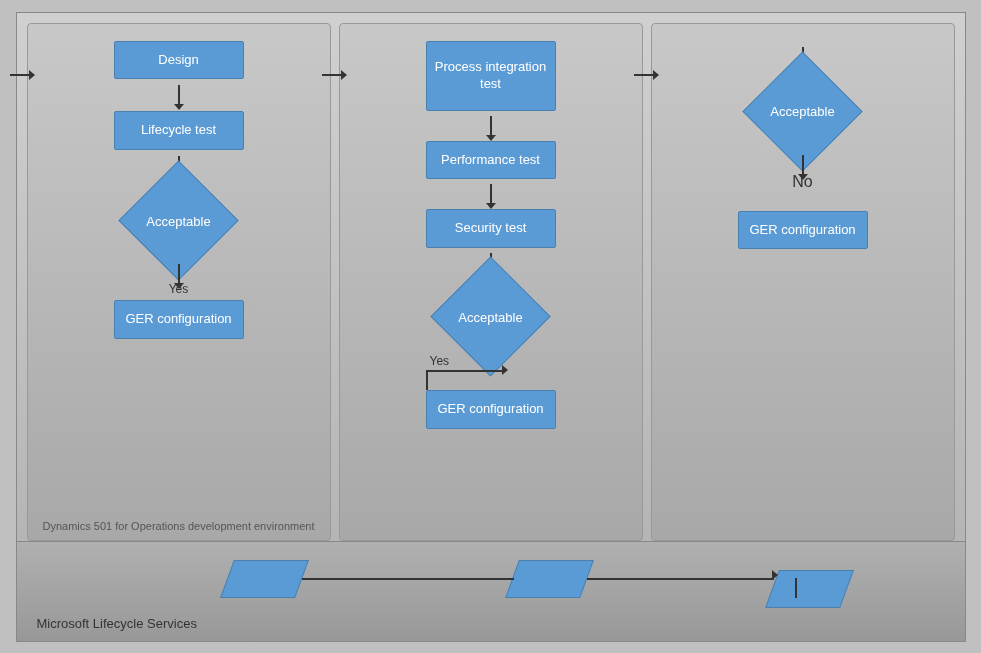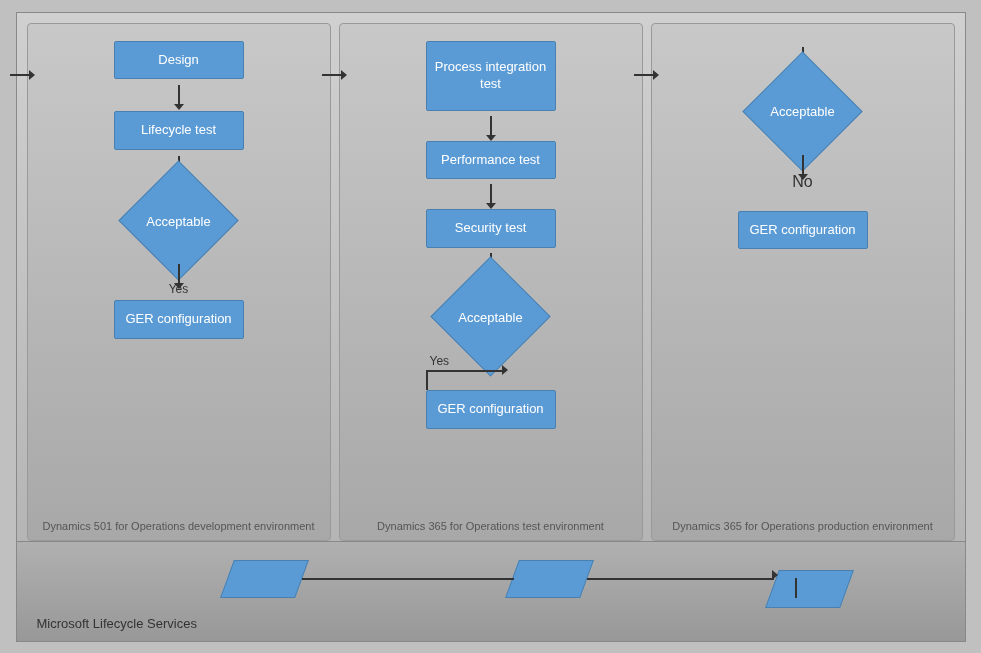--- a/index.html
+++ b/index.html
@@ -197,22 +197,20 @@
           <div style="position:absolute; left:0; top:14px; height:20px; width:2px; background:#333;"></div>
 
           <span style="position:absolute; left:4px; top:-2px; font-size:12px; color:#333; font-weight:500;">Yes</span>
 
           <div style="position:absolute; right:48px; top:9px; border-top:5px solid transparent; border-bottom:5px solid transparent; border-left:6px solid #333;"></div>
         </div>
 
         <div class="flow-box" style="width:130px; margin-top:4px;">GER configuration</div>
       </div>
 
-      <div class="col-label">Dynamics 365 for Operations
-test environment</div>
     </div>
 
     <div class="column">
 
       <div style="position:absolute; top:50px; left:-18px; display:flex; align-items:center;">
         <div style="width:20px; height:2px; background:#333; position:relative;">
           <div style="position:absolute; right:-5px; top:-4px; border-top:5px solid transparent; border-bottom:5px solid transparent; border-left:6px solid #333;"></div>
         </div>
       </div>
 
@@ -228,22 +226,20 @@
 
         <div style="display:flex; align-items:center; margin-top:4px; position:relative; width:130px;">
           <div class="flow-arrow" style="margin: 0 auto;"></div>
         </div>
         <div style="font-size:16px; color:#333; font-weight:400; margin-bottom:20px; margin-top:-2px;">No</div>
 
         <div class="flow-box">GER
 configuration</div>
       </div>
 
-      <div class="col-label">Dynamics 365 for Operations
-production environment</div>
     </div>
   </div>
 
   <div class="bottom-area">
     <div class="bottom-label">Microsoft Lifecycle Services</div>
 
     <div style="position:absolute; left:210px; top:18px; width:75px; height:38px; background:#5b9bd5; border:1.5px solid #4a80b0; transform:skewX(-20deg);"></div>
 
     <div style="position:absolute; left:495px; top:18px; width:75px; height:38px; background:#5b9bd5; border:1.5px solid #4a80b0; transform:skewX(-20deg);"></div>
 

